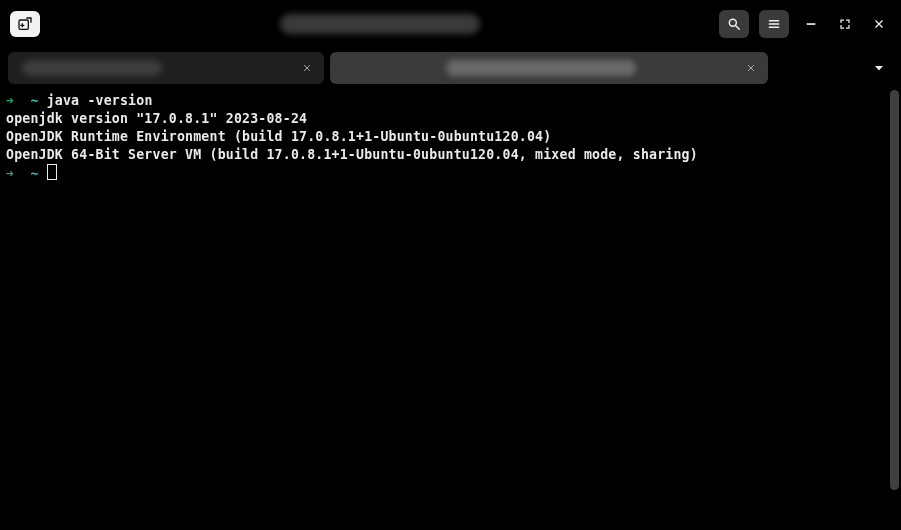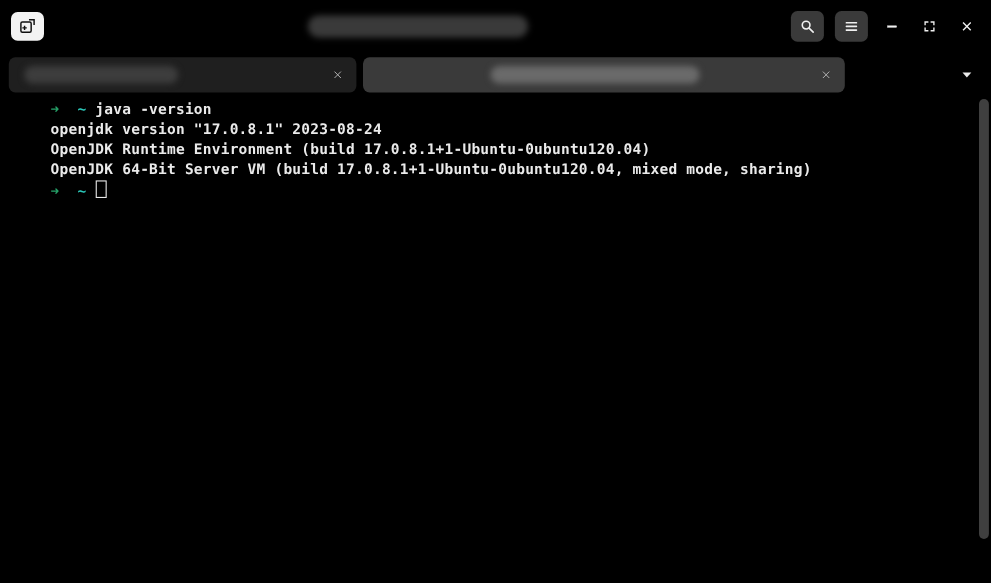--- a/index.html
+++ b/index.html
@@ -29,21 +29,21 @@
   .tab-label-blur { height:16px; border-radius:8px; background:#555; filter:blur(3px); }
   .tab.inactive .tab-label-blur { width:140px; background:#3d3d3d; }
   .tab.active .tab-label-blur { width:190px; background:#6a6a6a; margin:0 auto; }
   .tab .tab-close { position:absolute; right:8px; top:50%; transform:translateY(-50%); width:18px; height:18px; display:flex; align-items:center; justify-content:center; cursor:pointer; }
   .tab .tab-close svg { width:10px; height:10px; stroke:#bdbdbd; stroke-width:2; }
   .tabs-caret { width:28px; height:28px; display:flex; align-items:center; justify-content:center; cursor:pointer; margin-left:auto; }
   .tabs-caret svg { width:12px; height:12px; fill:#eaeaea; }
 
   
   .term-wrap { position:relative; height:calc(530px - 48px - 40px); }
-  .term { position:absolute; inset:0; background:#000; padding:4px 10px 4px 6px; font-size:13.2px; line-height:18px; white-space:pre; letter-spacing:0.2px; font-weight:600; overflow:hidden;margin-left:40px; }
+  .term { position:absolute; inset:0; background:#000; padding:4px 10px 4px 6px; font-size:13.2px; line-height:18px; white-space:pre; letter-spacing:0.2px; font-weight:600; overflow:hidden; }
   .scrollbar { position:absolute; right:2px; top:2px; width:9px; height:400px; background:#3f3f3f; border-radius:5px; }
 
   .arrow { color:#26a269; }
   .tilde { color:#2bc7b9; }
   .cmd { color:#eaeaea; }
   .out { color:#eaeaea; }
   .cursor { display:inline-block; width:8px; height:14px; border:1px solid #eaeaea; vertical-align:-2px; }
 
   .line { display:block; }
 </style>

